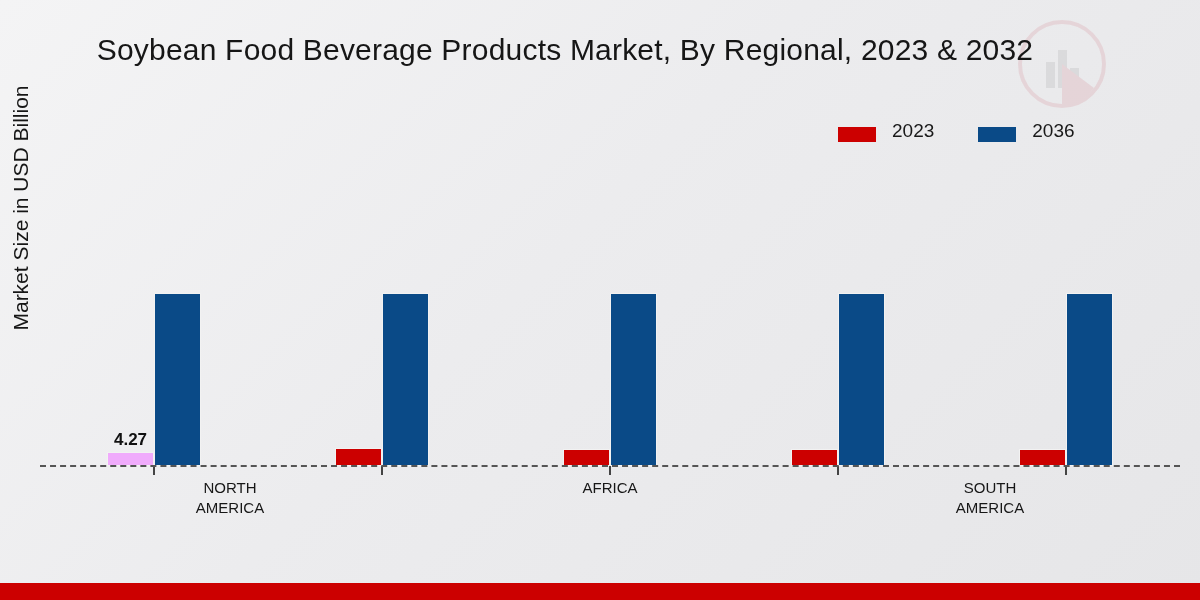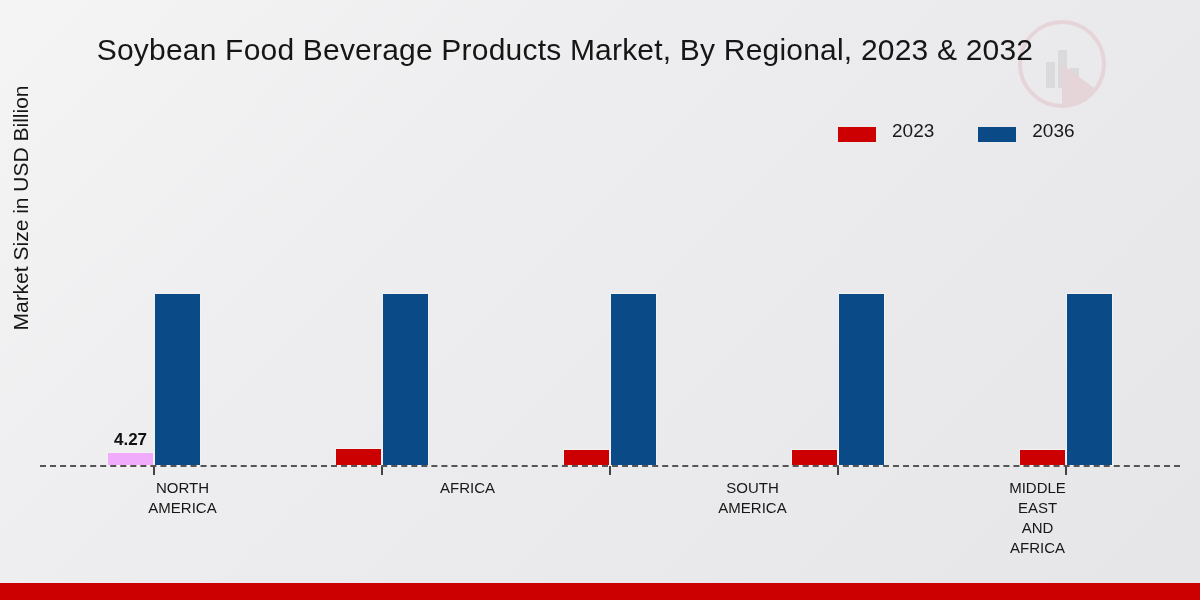--- a/index.html
+++ b/index.html
@@ -253,21 +253,17 @@
   </div>
 
   <div class="baseline"></div>
 
   <div class="xlabels">
     <div class="xlabel">NORTH
 AMERICA</div>
     <div class="xlabel">AFRICA</div>
     <div class="xlabel">SOUTH
 AMERICA</div>
-    <div class="xlabel">MIDDLE
-EAST
-AND
-AFRICA</div>
   </div>
 
   <div class="footer-bar"></div>
 
 </div>
 
 </body></html>

